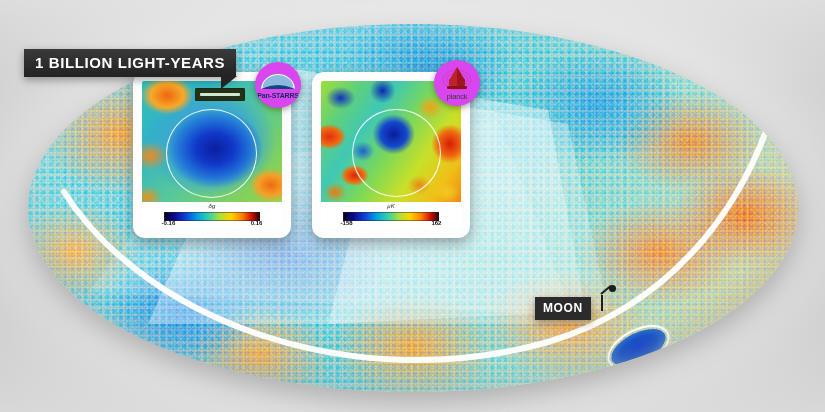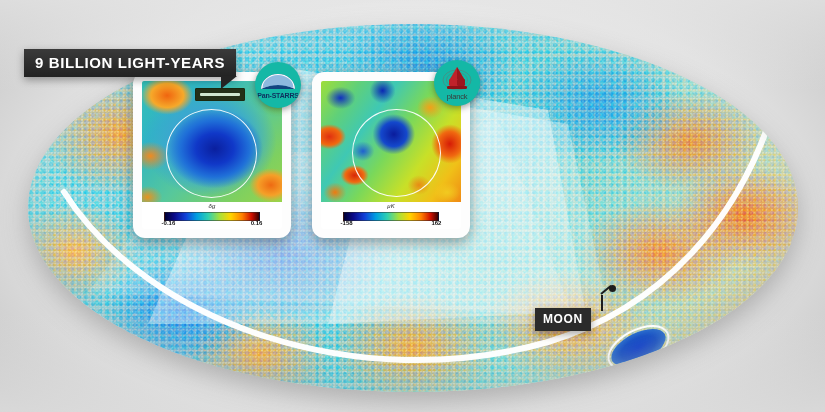--- a/index.html
+++ b/index.html
@@ -151,21 +151,21 @@
       radial-gradient(ellipse 18% 22% at 92% 52%, #d61c06 0%, #f06810 46%, rgba(240,104,16,0) 74%),
       radial-gradient(ellipse 14% 14% at 78% 22%, #f2a018 0%, rgba(242,160,24,0) 68%),
       radial-gradient(ellipse 12% 12% at 70% 86%, #e88a14 0%, rgba(232,138,20,0) 68%),
       radial-gradient(ellipse 12% 12% at 10% 92%, #ef7a10 0%, rgba(239,122,16,0) 68%),
       radial-gradient(ellipse 14% 12% at 90% 92%, #f2ca20 0%, rgba(242,202,32,0) 68%),
       linear-gradient(125deg,#9ede3a 0%,#5fd07a 18%,#3fc8b4 34%,#7ad85a 52%,#c8e028 70%,#f0c018 86%,#f08a14 100%);
   }
 
   
   .logo{
-    position:absolute;border-radius:50%;background:#14b8a6;
+    position:absolute;border-radius:50%;background:#d946ef;
     box-shadow:0 2px 6px rgba(40,40,40,.45);
     display:flex;flex-direction:column;align-items:center;justify-content:center;
     overflow:hidden;
   }
   .logo-text{font-size:7px;font-weight:700;color:#0e2f5e;letter-spacing:-.2px;line-height:1;}
   .logo-text.pk{color:#3a3a3a;font-weight:400;font-size:7.5px;}
 
   
   .scalebar{
     position:absolute;border:1.4px solid #1c2a10;background:#243018;
@@ -182,21 +182,21 @@
     letter-spacing:.6px;
     display:flex;align-items:center;
     box-shadow:0 3px 8px rgba(0,0,0,.35);
     white-space:nowrap;
   }
   .callout.big{
     font-size:15px;padding:5px 11px 6px 11px;
     background:linear-gradient(180deg,#3a3a3a 0%,#222222 100%);
   }
   .callout.mid{font-size:13px;padding:4px 9px 5px 9px;background:#2b2b2b;}
-  .callout.small{font-size:12px;padding:4px 8px 5px 8px;background:#2b2b2b;margin-top:11px;}
+  .callout.small{font-size:12px;padding:4px 8px 5px 8px;background:#2b2b2b;}
 
   .tail{position:absolute;width:0;height:0;}
   
   .tail-bigyear{
     left:auto;right:-1px;bottom:-12px;
     border-left:16px solid #242424;border-bottom:13px solid transparent;
   }
   
   .tail-androm{
     left:4px;bottom:-13px;
@@ -311,21 +311,21 @@
         <path d="M16 2 L23 14 L16 14 Z" fill="#9c161d"></path>
         <rect x="8" y="14" width="16" height="7" rx="1.4" fill="#c0222a"></rect>
         <rect x="16" y="14" width="8" height="7" rx="1.4" fill="#9c161d"></rect>
         <rect x="6" y="21" width="20" height="3" rx="1.2" fill="#8e1218"></rect>
       </svg>
       <div class="logo-text pk">planck</div>
     </div>
   </div>
 
   <div class="callout big" style="left:24px;top:49px;">
-    <span>9 BILLION LIGHT-YEARS</span>
+    <span>1 BILLION LIGHT-YEARS</span>
     <span class="tail tail-bigyear"></span>
   </div>
 
 
   <div class="callout small" style="left:535px;top:297px;">
     <span>MOON</span>
   </div>
   <div class="leader" style="left:601px;top:295px;width:2px;height:16px;"></div>
   <div class="leader" style="left:601px;top:293px;width:13px;height:2px;transform:rotate(-40deg);transform-origin:left center;"></div>
   <div class="leader-dot" style="left:609px;top:285px;"></div>

